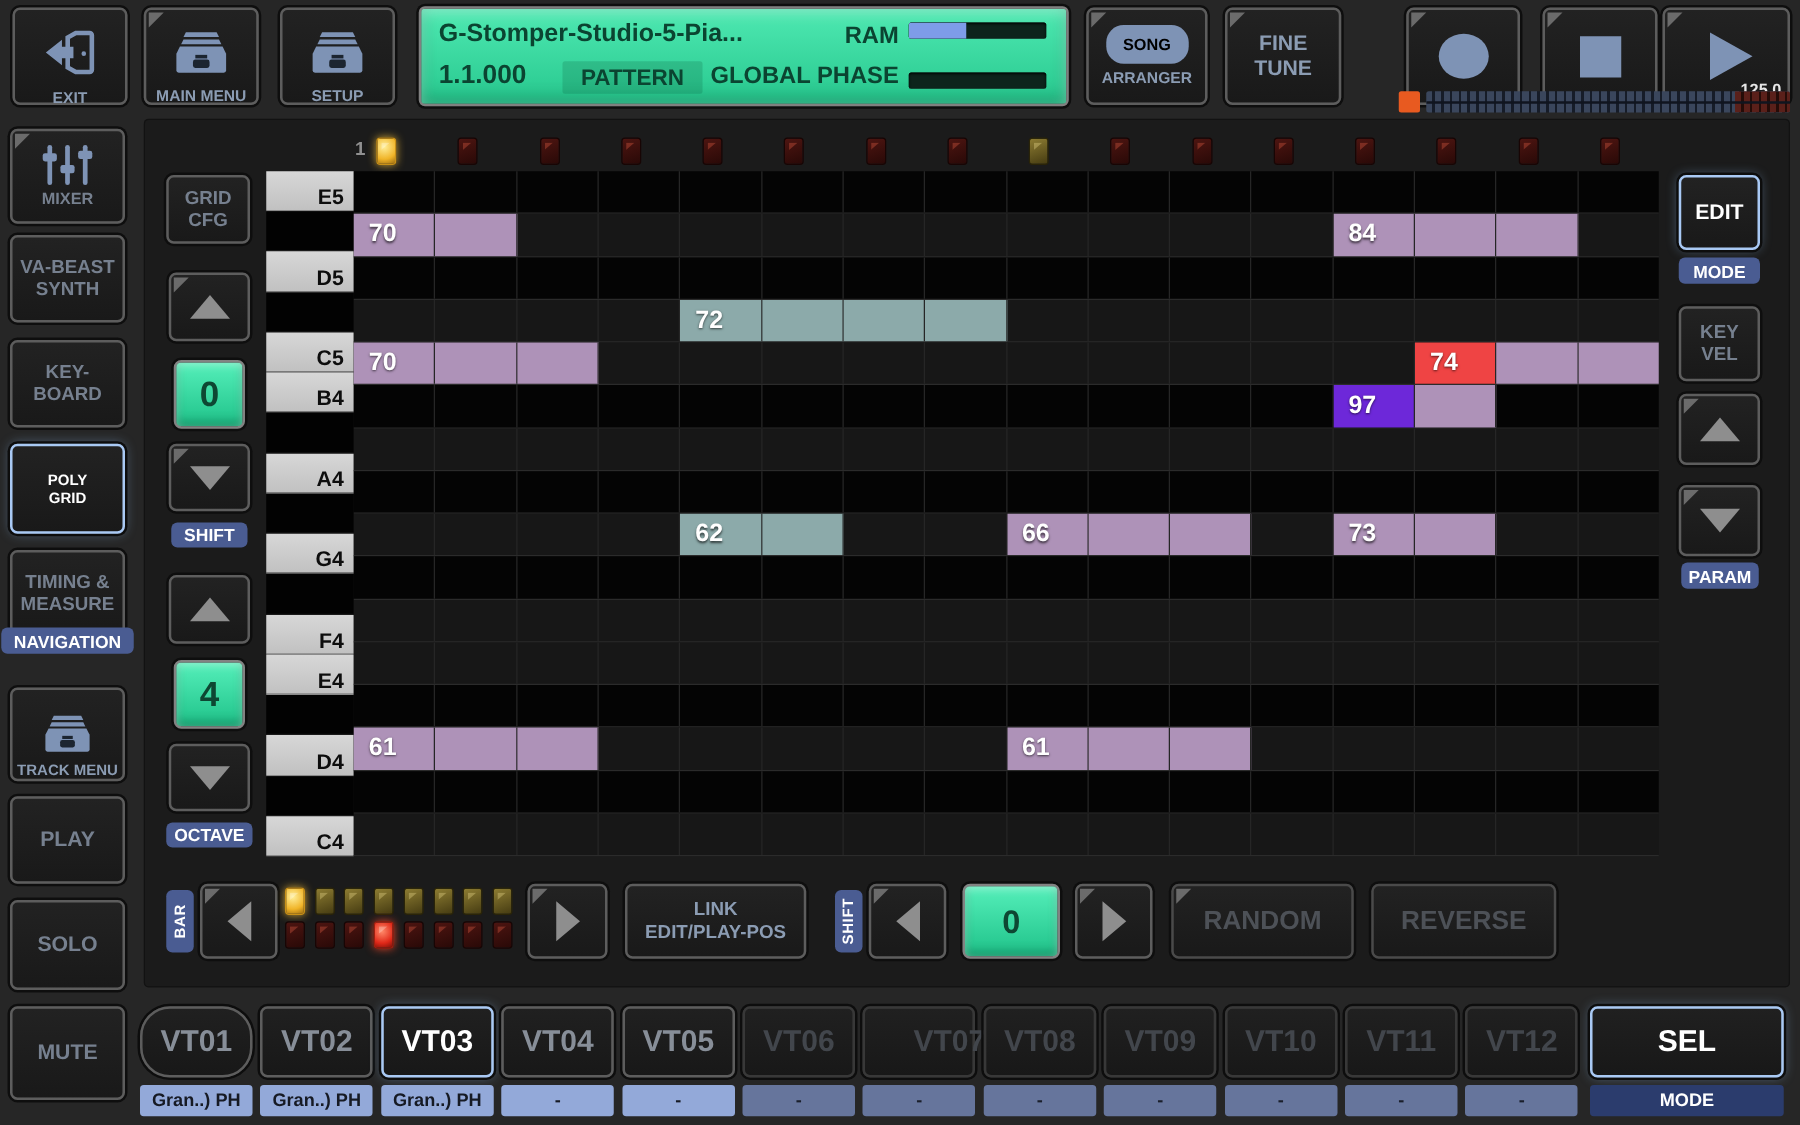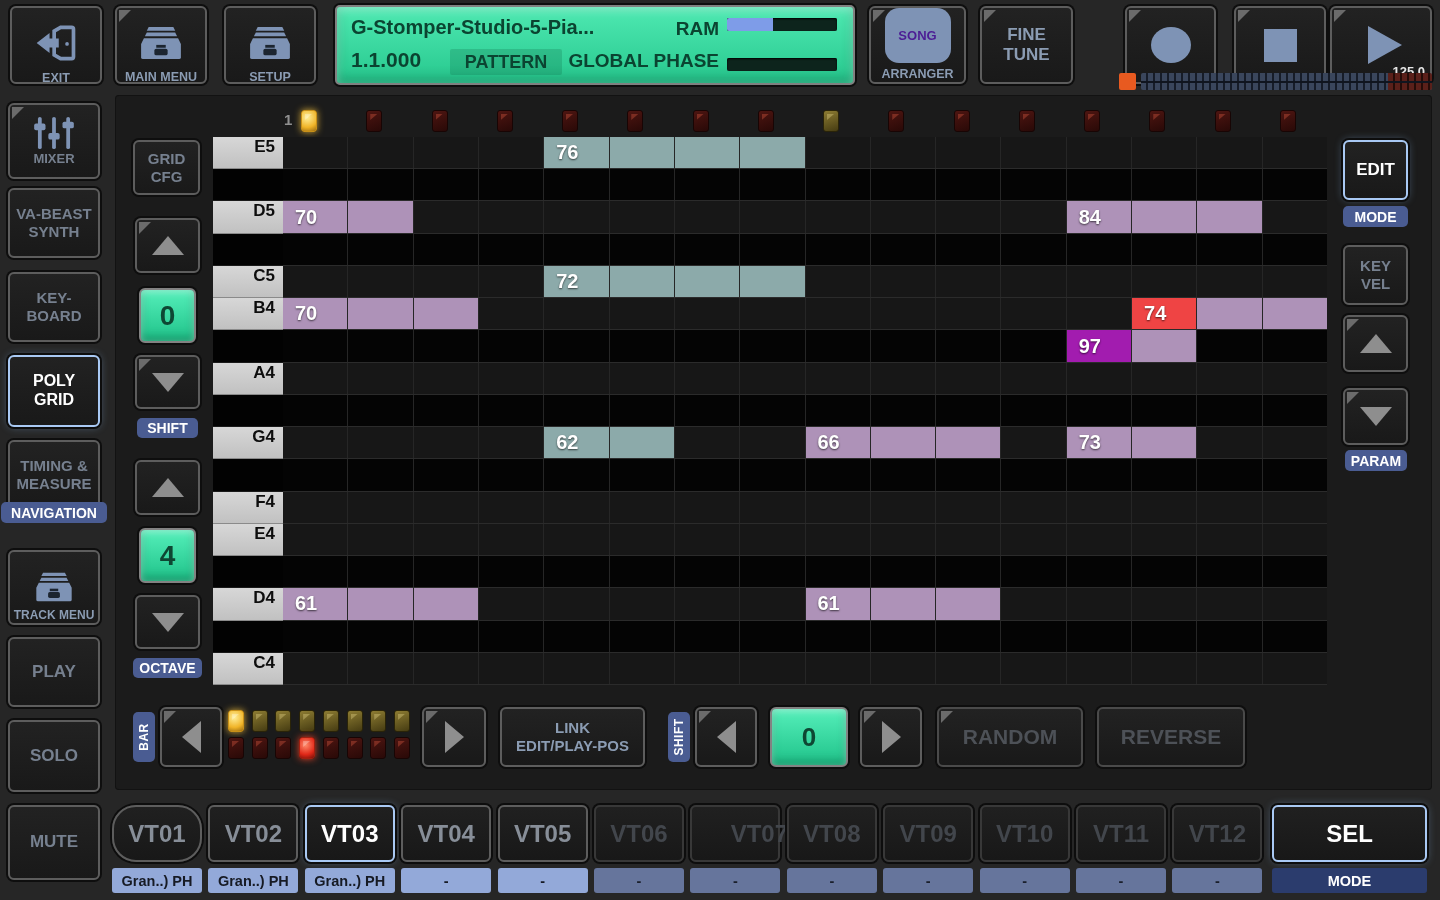--- a/index.html
+++ b/index.html
@@ -42,25 +42,25 @@
   .meter-square{position:absolute;left:1119px;top:73px;width:17px;height:17px;background:#e85a20;border-radius:2px}
   .meter-strip{position:absolute;left:1141px;top:73px;width:291px;height:17px;border-radius:2px;overflow:hidden;
        background:repeating-linear-gradient(90deg,#3a465c 0 5px,#161c28 5px 7px)}
   .meter-strip::before{content:"";position:absolute;right:0;top:0;bottom:0;width:44px;
        background:repeating-linear-gradient(90deg,#5a201a 0 5px,#250c08 5px 7px)}
   .meter-strip::after{content:"";position:absolute;left:0;right:0;top:7.5px;height:2px;background:#10151f}
   
   .panel{position:absolute;left:115px;top:95px;width:1317px;height:695px;background:#1b1b1b;border-radius:4px;box-shadow:inset 0 0 0 1px #121212}
   
   .side-btn{left:8px;width:92px;font-size:15px;color:#76808f}
-  .side-btn.active{color:#fff;font-size:16px}
+  .side-btn.active{color:#fff;font-size:12px}
   .mixer-label{font-size:13px;margin-top:-3px;color:#76808f}
   
   .piano{position:absolute;left:213px;top:137px;width:70px;height:548px;display:flex;flex-direction:column}
-  .pkey{flex:1;display:flex;align-items:flex-start;justify-content:flex-end;padding-right:8px;font-weight:bold;font-size:17px;color:#0d0d0d;box-sizing:border-box}
+  .pkey{flex:1;display:flex;align-items:flex-end;justify-content:flex-end;padding-right:8px;font-weight:bold;font-size:17px;color:#0d0d0d;box-sizing:border-box}
   .pkey.white{background:linear-gradient(180deg,#d7d7d7,#c1c1c1);border-bottom:1px solid #8a8a8a}
   .pkey.black{background:#020202;border-bottom:1px solid #1a1a1a}
   .grid{position:absolute;left:283px;top:137px;width:1044px;height:548px;display:flex;flex-direction:column}
   .grow{flex:1;display:flex;border-bottom:1px solid #2b2b2b;box-sizing:border-box}
   .grow.white{background:#171717}
   .grow.black{background:#040404}
   .gcell{flex:1;border-right:1px solid #262626;box-sizing:border-box;position:relative;display:flex;align-items:center}
   .gcell:last-child{border-right:none}
   .vel{margin-left:12px;font-size:20px;font-weight:bold;color:#fff;text-shadow:0 1px 2px rgba(0,0,0,.65)}
   
@@ -81,21 +81,21 @@
   .tri-right{width:0;height:0;border-top:16px solid transparent;border-bottom:16px solid transparent;border-left:19px solid #8e8e8e}
   
   .vt{position:absolute;top:805px;width:90px;height:57px;background:linear-gradient(180deg,#202020,#181818);
       border:2px solid #5d5d5d;border-radius:6px;box-shadow:0 0 0 2px #0d0d0d;display:flex;align-items:center;justify-content:center;
       font-size:24px;font-weight:bold;color:#878e98;box-sizing:border-box}
   .vt.selected{border-color:#a9c9f4;color:#fff;box-shadow:0 0 0 2px #0d0d0d,0 0 9px rgba(150,200,255,.4)}
   .vt.dim{color:#42464c;border-color:#383838}
   .vtbadge{position:absolute;top:868px;width:90px;height:25px;background:#93a9d9;border-radius:3px;color:#161a24;
       font-weight:bold;font-size:14.5px;display:flex;align-items:center;justify-content:center}
   .vtbadge.dim{background:#66759c;color:#1a1f2b}
-  .song-pill{background:#7e93b5;border-radius:14px;color:#4c1d95;font-size:13px;font-weight:bold;padding:20px 0;width:66px}
+  .song-pill{background:#7e93b5;border-radius:14px;color:#000000;font-size:13px;font-weight:bold;padding:8px 0;width:66px}
 </style>
 </head>
 <body>
 
 <div id="app">
 
   <div class="btn" style="left:10px;top:6px;width:92px;height:78px">
     <span>
       <svg width="46" height="38" viewBox="0 0 50 40">
         <path d="M30 3 h12 a2 2 0 0 1 2 2 v30 a2 2 0 0 1 -2 2 h-12 l-7 -4 v-26 z" fill="none" stroke="#7e93b5" stroke-width="4"></path>
@@ -279,123 +279,103 @@
       <div class="pkey black"></div>
       <div class="pkey white">
         <span>D4</span>
       </div>
       <div class="pkey black"></div>
       <div class="pkey white">
         <span>C4</span>
       </div>
     </div>
   <div class="grid" id="note-grid">
+      <div class="grow black">
+        <div class="gcell"></div>
+        <div class="gcell"></div>
+        <div class="gcell"></div>
+        <div class="gcell"></div>
+        <div class="gcell"></div>
+        <div class="gcell"></div>
+        <div class="gcell"></div>
+        <div class="gcell"></div>
+        <div class="gcell"></div>
+        <div class="gcell"></div>
+        <div class="gcell"></div>
+        <div class="gcell"></div>
+        <div class="gcell"></div>
+        <div class="gcell"></div>
+        <div class="gcell"></div>
+        <div class="gcell"></div>
+      </div>
+      <div class="grow white">
+        <div class="gcell" style="background: rgb(174, 146, 184);">
+          <div class="vel">70</div>
+        </div>
+        <div class="gcell" style="background: rgb(174, 146, 184);"></div>
+        <div class="gcell"></div>
+        <div class="gcell"></div>
+        <div class="gcell"></div>
+        <div class="gcell"></div>
+        <div class="gcell"></div>
+        <div class="gcell"></div>
+        <div class="gcell"></div>
+        <div class="gcell"></div>
+        <div class="gcell"></div>
+        <div class="gcell"></div>
+        <div class="gcell" style="background: rgb(174, 146, 184);">
+          <div class="vel">84</div>
+        </div>
+        <div class="gcell" style="background: rgb(174, 146, 184);"></div>
+        <div class="gcell" style="background: rgb(174, 146, 184);"></div>
+        <div class="gcell"></div>
+      </div>
+      <div class="grow black">
+        <div class="gcell"></div>
+        <div class="gcell"></div>
+        <div class="gcell"></div>
+        <div class="gcell"></div>
+        <div class="gcell"></div>
+        <div class="gcell"></div>
+        <div class="gcell"></div>
+        <div class="gcell"></div>
+        <div class="gcell"></div>
+        <div class="gcell"></div>
+        <div class="gcell"></div>
+        <div class="gcell"></div>
+        <div class="gcell"></div>
+        <div class="gcell"></div>
+        <div class="gcell"></div>
+        <div class="gcell"></div>
+      </div>
       <div class="grow white">
         <div class="gcell"></div>
         <div class="gcell"></div>
         <div class="gcell"></div>
         <div class="gcell"></div>
         <div class="gcell" style="background: rgb(140, 170, 170);">
-          <div class="vel">76</div>
+          <div class="vel">72</div>
         </div>
         <div class="gcell" style="background: rgb(140, 170, 170);"></div>
         <div class="gcell" style="background: rgb(140, 170, 170);"></div>
         <div class="gcell" style="background: rgb(140, 170, 170);"></div>
         <div class="gcell"></div>
         <div class="gcell"></div>
         <div class="gcell"></div>
         <div class="gcell"></div>
         <div class="gcell"></div>
         <div class="gcell"></div>
         <div class="gcell"></div>
         <div class="gcell"></div>
       </div>
-      <div class="grow black">
-        <div class="gcell"></div>
-        <div class="gcell"></div>
-        <div class="gcell"></div>
-        <div class="gcell"></div>
-        <div class="gcell"></div>
-        <div class="gcell"></div>
-        <div class="gcell"></div>
-        <div class="gcell"></div>
-        <div class="gcell"></div>
-        <div class="gcell"></div>
-        <div class="gcell"></div>
-        <div class="gcell"></div>
-        <div class="gcell"></div>
-        <div class="gcell"></div>
-        <div class="gcell"></div>
-        <div class="gcell"></div>
-      </div>
       <div class="grow white">
         <div class="gcell" style="background: rgb(174, 146, 184);">
           <div class="vel">70</div>
         </div>
         <div class="gcell" style="background: rgb(174, 146, 184);"></div>
-        <div class="gcell"></div>
-        <div class="gcell"></div>
-        <div class="gcell"></div>
-        <div class="gcell"></div>
-        <div class="gcell"></div>
-        <div class="gcell"></div>
-        <div class="gcell"></div>
-        <div class="gcell"></div>
-        <div class="gcell"></div>
-        <div class="gcell"></div>
-        <div class="gcell" style="background: rgb(174, 146, 184);">
-          <div class="vel">84</div>
-        </div>
-        <div class="gcell" style="background: rgb(174, 146, 184);"></div>
-        <div class="gcell" style="background: rgb(174, 146, 184);"></div>
-        <div class="gcell"></div>
-      </div>
-      <div class="grow black">
-        <div class="gcell"></div>
-        <div class="gcell"></div>
-        <div class="gcell"></div>
-        <div class="gcell"></div>
-        <div class="gcell"></div>
-        <div class="gcell"></div>
-        <div class="gcell"></div>
-        <div class="gcell"></div>
-        <div class="gcell"></div>
-        <div class="gcell"></div>
-        <div class="gcell"></div>
-        <div class="gcell"></div>
-        <div class="gcell"></div>
-        <div class="gcell"></div>
-        <div class="gcell"></div>
-        <div class="gcell"></div>
-      </div>
-      <div class="grow white">
-        <div class="gcell"></div>
-        <div class="gcell"></div>
-        <div class="gcell"></div>
-        <div class="gcell"></div>
-        <div class="gcell" style="background: rgb(140, 170, 170);">
-          <div class="vel">72</div>
-        </div>
-        <div class="gcell" style="background: rgb(140, 170, 170);"></div>
-        <div class="gcell" style="background: rgb(140, 170, 170);"></div>
-        <div class="gcell" style="background: rgb(140, 170, 170);"></div>
-        <div class="gcell"></div>
-        <div class="gcell"></div>
-        <div class="gcell"></div>
-        <div class="gcell"></div>
-        <div class="gcell"></div>
-        <div class="gcell"></div>
-        <div class="gcell"></div>
-        <div class="gcell"></div>
-      </div>
-      <div class="grow white">
-        <div class="gcell" style="background: rgb(174, 146, 184);">
-          <div class="vel">70</div>
-        </div>
-        <div class="gcell" style="background: rgb(174, 146, 184);"></div>
         <div class="gcell" style="background: rgb(174, 146, 184);"></div>
         <div class="gcell"></div>
         <div class="gcell"></div>
         <div class="gcell"></div>
         <div class="gcell"></div>
         <div class="gcell"></div>
         <div class="gcell"></div>
         <div class="gcell"></div>
         <div class="gcell"></div>
         <div class="gcell"></div>
@@ -412,21 +392,21 @@
         <div class="gcell"></div>
         <div class="gcell"></div>
         <div class="gcell"></div>
         <div class="gcell"></div>
         <div class="gcell"></div>
         <div class="gcell"></div>
         <div class="gcell"></div>
         <div class="gcell"></div>
         <div class="gcell"></div>
         <div class="gcell"></div>
-        <div class="gcell" style="background: #a21caf;">
+        <div class="gcell" style="background: #6d28d9;">
           <div class="vel">97</div>
         </div>
         <div class="gcell" style="background: rgb(174, 146, 184);"></div>
         <div class="gcell"></div>
         <div class="gcell"></div>
       </div>
       <div class="grow white">
         <div class="gcell"></div>
         <div class="gcell"></div>
         <div class="gcell"></div>

